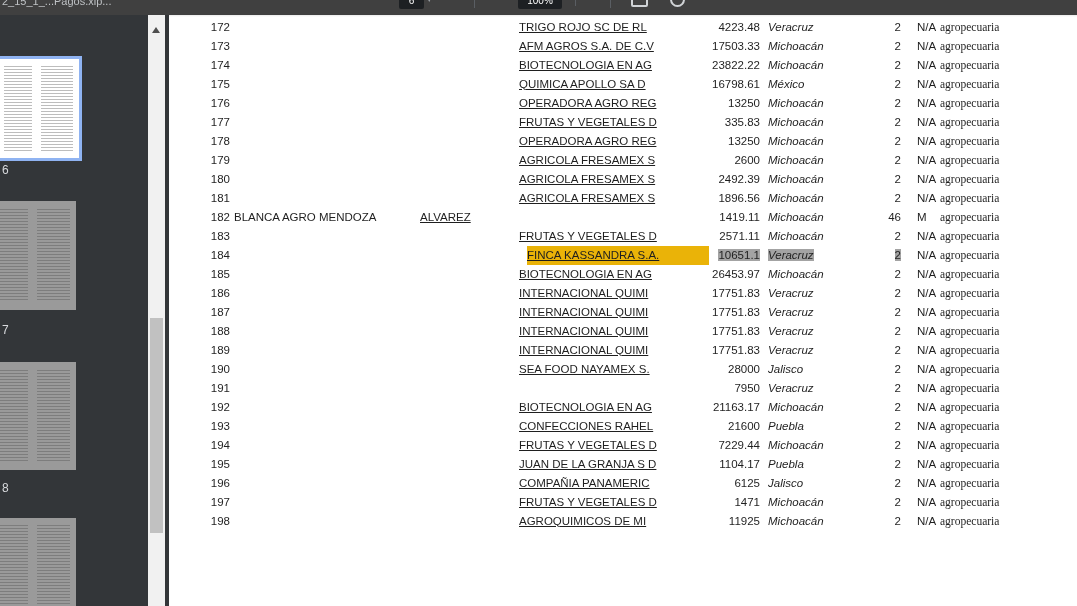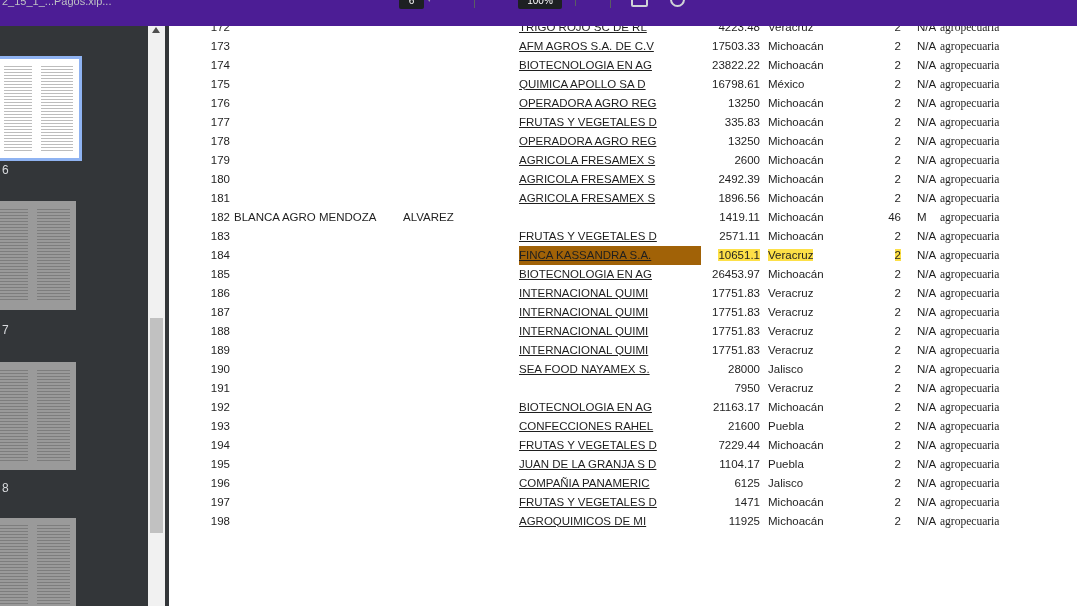--- a/index.html
+++ b/index.html
@@ -1,21 +1,21 @@
 <!DOCTYPE html>
 <html><head>
 <meta charset="utf-8">
 <style>
   html,body{margin:0;padding:0;}
   body{
     width:1077px;height:606px;overflow:hidden;position:relative;
     background:#ffffff;font-family:"Liberation Sans",sans-serif;
   }
   
-  .toolbar{position:absolute;top:0;left:0;width:1077px;height:26px;background:#4c1d95;overflow:hidden;z-index:10;}
+  .toolbar{position:absolute;top:0;left:0;width:1077px;height:15px;background:#404040;overflow:hidden;z-index:10;}
   .tb-title{position:absolute;left:2px;top:-5px;font-size:11px;color:#bfc2c5;white-space:nowrap;}
   .tb-pagebox{position:absolute;left:399px;top:-9px;width:25px;height:18px;background:#1d2023;border-radius:2px;
     color:#ffffff;font-size:10px;text-align:center;line-height:19px;}
   .tb-caret{position:absolute;left:427px;top:-6px;color:#9aa0a6;font-size:9px;}
   .tb-sep{position:absolute;top:-6px;width:1px;height:14px;background:#5a5e63;}
   .tb-zoombox{position:absolute;left:518px;top:-9px;width:44px;height:18px;background:#1d2023;border-radius:2px;
     color:#ffffff;font-size:10px;text-align:center;line-height:19px;}
   .tb-print{position:absolute;left:631px;top:-8px;width:13px;height:11px;border:2px solid #d0d3d6;border-radius:2px;}
   .tb-circle{position:absolute;left:670px;top:-8px;width:11px;height:11px;border:2px solid #d0d3d6;border-radius:50%;}
   
@@ -41,29 +41,29 @@
   .page-gap{position:absolute;top:13px;left:165px;width:4px;height:593px;background:#333639;}
   
   .main{position:absolute;top:13px;left:169px;width:908px;height:593px;background:#ffffff;overflow:hidden;}
   .main::before{content:"";position:absolute;top:0;left:0;right:0;height:4px;
     background:linear-gradient(rgba(0,0,0,0.16),transparent);pointer-events:none;}
   .table{position:absolute;left:0;top:4.5px;width:812px;}
   .row{position:relative;height:19px;line-height:19px;font-size:11.5px;color:#1f1f1f;white-space:nowrap;}
   .row>div{position:absolute;top:0;height:19px;}
   .c-num{left:0;width:61px;text-align:right;}
   .c-name1{left:65px;width:182px;}
-  .c-name2{left:234px;width:95px;}
+  .c-name2{left:251px;width:95px;text-decoration:underline;}
   .c-company{left:350px;width:182px;overflow:hidden;text-decoration:underline;}
   .c-amount{left:500px;width:91px;text-align:right;}
-  .c-state{left:599px;width:128px;}
+  .c-state{left:599px;width:128px;font-style:italic;}
   .c-count{left:690px;width:42px;text-align:right;}
   .c-flag{left:748px;width:34px;}
   .c-cat{left:771px;width:95px;font-family:Liberation Serif, serif;}
-  .selrow .c-company{background:#a16207;}
-  .selrow .c-amount .v,.selrow .c-state .v,.selrow .c-count .v{background:#fde047;}
+  .selrow .c-company{background:#eab308;margin-left:8px;}
+  .selrow .c-amount .v,.selrow .c-state .v,.selrow .c-count .v{background:#a3a3a3;}
 </style>
 </head>
 <body>
 
 <div class="toolbar">
   <span class="tb-title">2_15_1_...Pagos.xlp...</span>
   <span class="tb-pagebox">6</span>
   <span class="tb-caret">▾</span>
   <span class="tb-sep" style="left:474px;"></span>
   <span class="tb-zoombox">100%</span>

